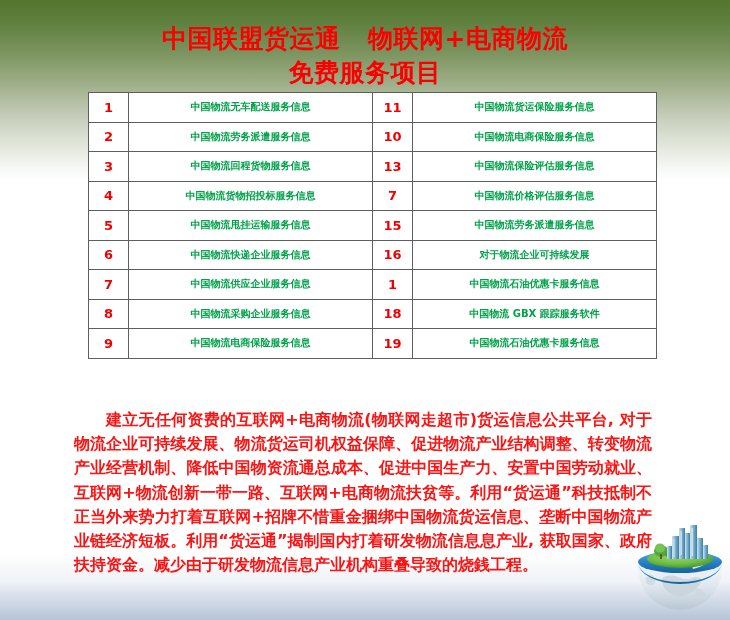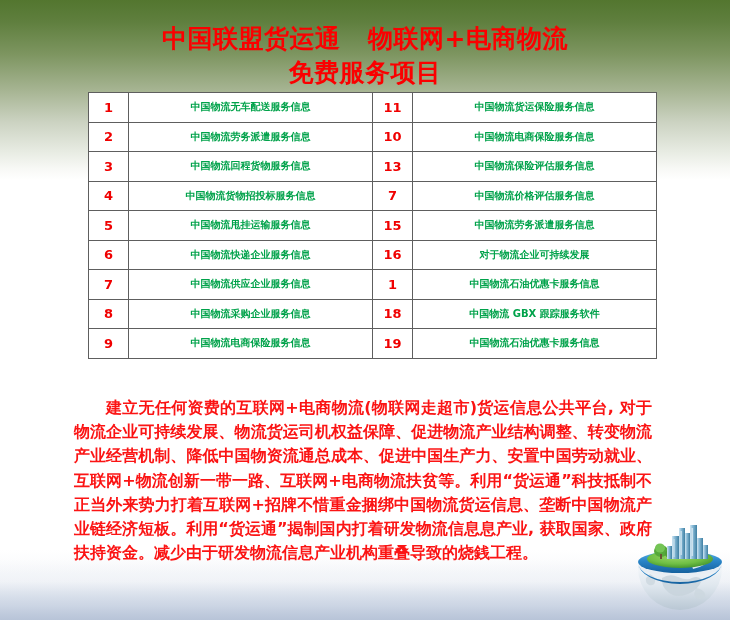--- a/index.html
+++ b/index.html
@@ -102,21 +102,21 @@
     font-weight: bold;
     font-size: 10px;
     font-family: "DejaVu Sans", "Liberation Sans", sans-serif;
     white-space: nowrap;
   }
 
   
   #body-paragraph {
     position: absolute;
     left: 74px;
-    top: 396px;
+    top: 408px;
     width: 578px;
     color: #fb1414;
     font-family: "DejaVu Sans", "Liberation Sans", sans-serif;
     font-weight: bold;
     font-size: 16px;
     line-height: 24.2px;
     text-indent: 32px;
     text-align: justify;
     z-index: 5;
   }

